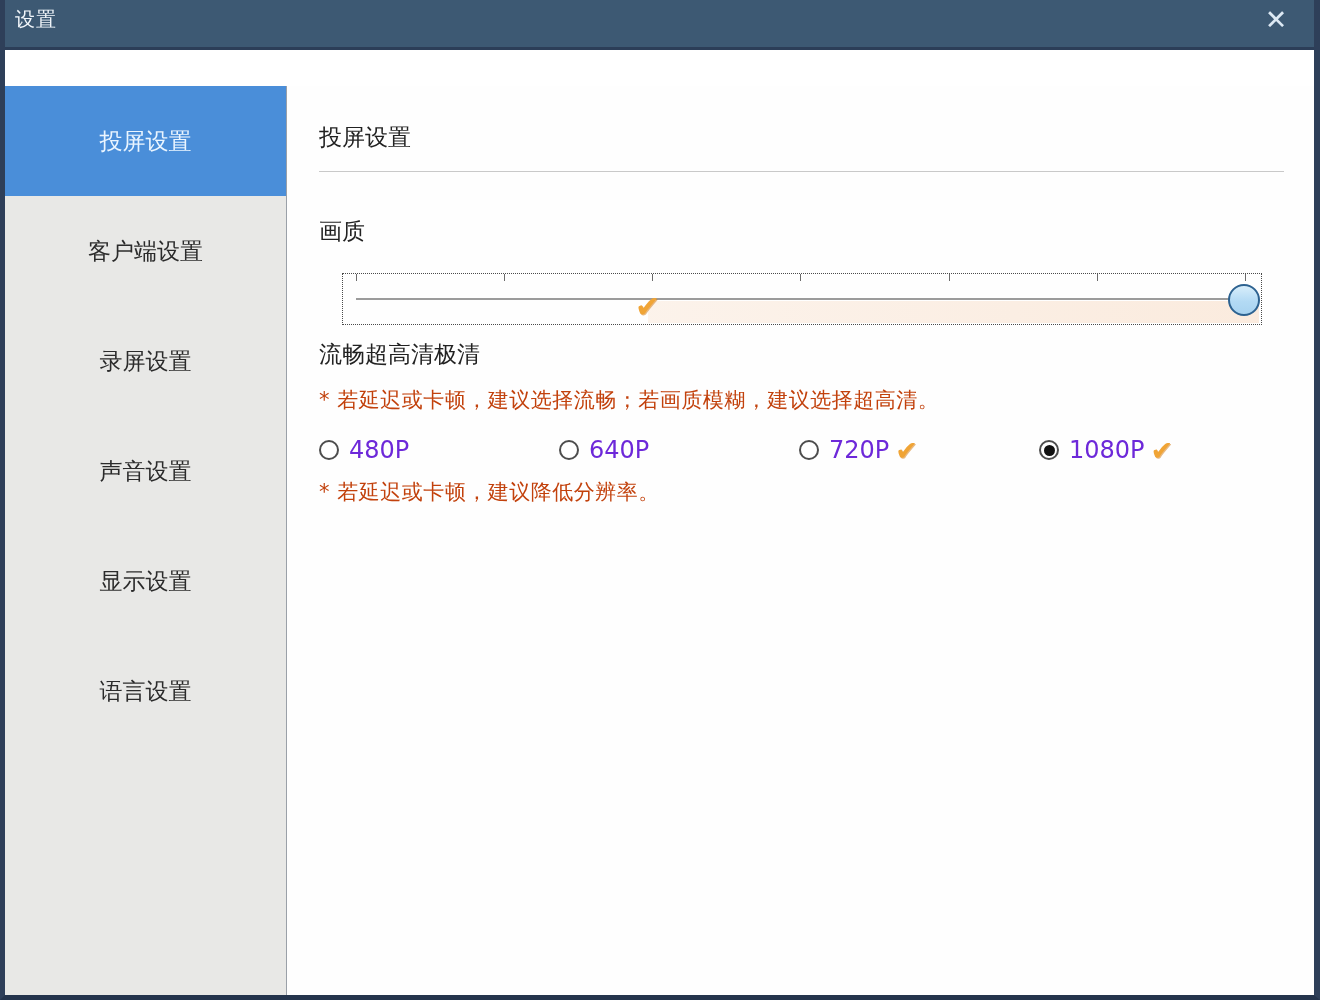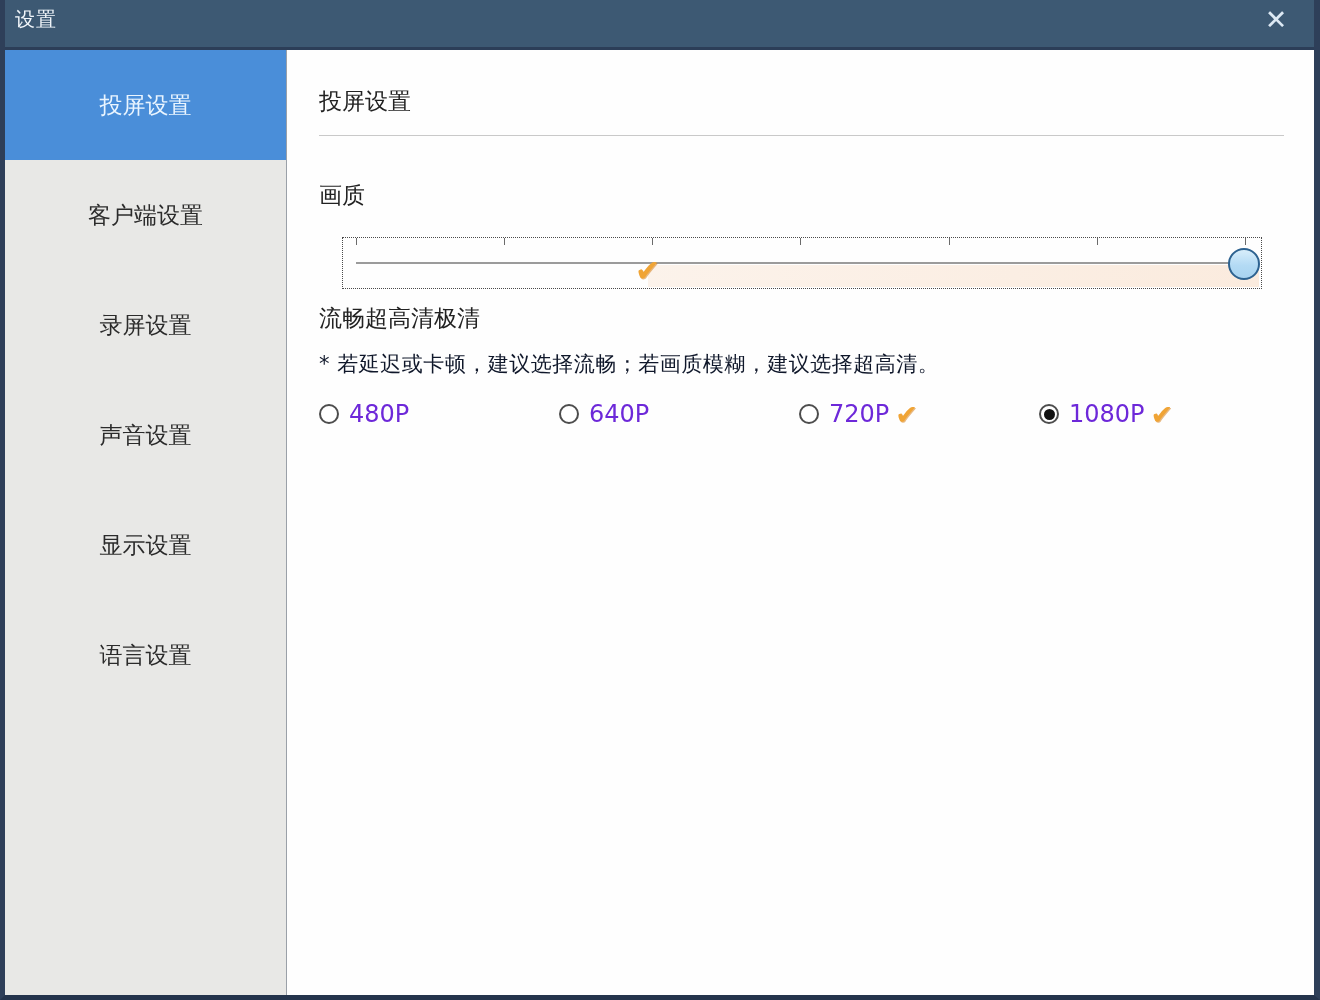--- a/index.html
+++ b/index.html
@@ -27,21 +27,21 @@
   .titlebar .title { font-size: 20px; letter-spacing: 1px; }
   .titlebar .close-btn {
     margin-left: auto;
     width: 40px; height: 40px;
     display: flex; align-items: center; justify-content: center;
     font-size: 27px; color: #dde9f4;
     cursor: pointer; user-select: none;
   }
 
   
-  .body { flex: 1; display: flex; min-height: 0; }
+  .body { flex: 1; display: flex; min-height: 0; margin-top: 36px; }
 
   .sidebar {
     width: 282px; flex: 0 0 282px;
     background: #e8e8e6;
     border-right: 1px solid #9aa0a8;
   }
   .side-item {
     height: 110px;
     display: flex; align-items: center; justify-content: center;
     font-size: 23px; color: #2b2b2b;
@@ -100,21 +100,21 @@
   }
   .slider-labels {
     margin-top: 14px;
     width: 965px;
     display: flex; 
     font-size: 23px; color: #222;
   }
 
   .hint {
     margin-top: 16px;
-    font-size: 21px; color: #0f172a;
+    font-size: 21px; color: #c2410c;
     letter-spacing: 0.5px;
   }
 
   
   .resolution-label { margin-top: 42px; }
   .radio-row { margin-top: 22px; display: flex; }
   .radio-option {
     width: 240px;
     display: flex; align-items: center;
     cursor: pointer;
@@ -222,16 +222,17 @@
         </div>
         <div class="radio-option checked">
           <span class="radio-circle">
               <span class="dot"></span>
             </span>
           <span class="radio-text">1080P</span>
           <span class="radio-check">✔</span>
         </div>
       </div>
 
+      <div class="hint resolution-hint">* 若延迟或卡顿，建议降低分辨率。</div>
 
     </div>
   </div>
 </div>
 
 </body></html>

